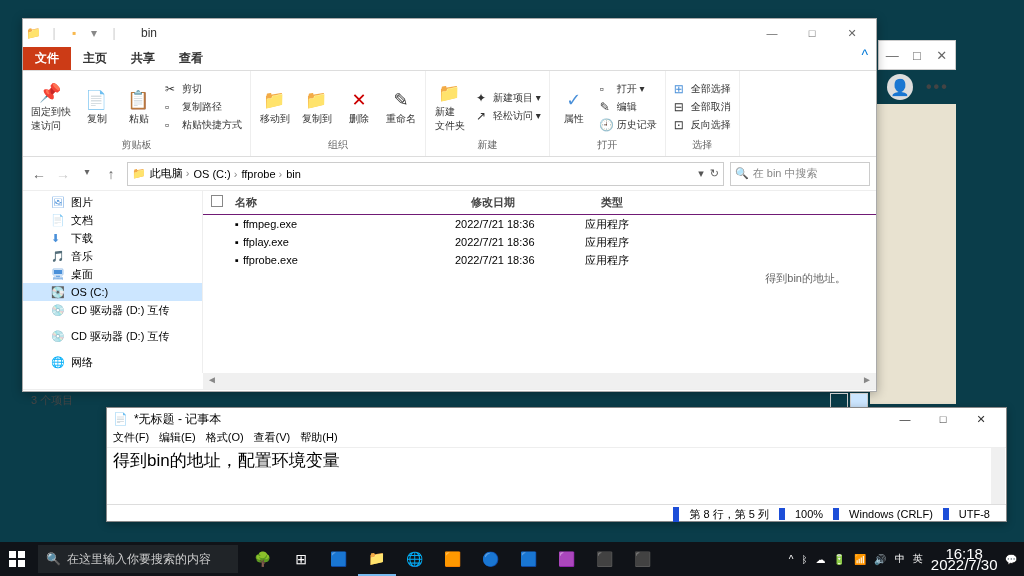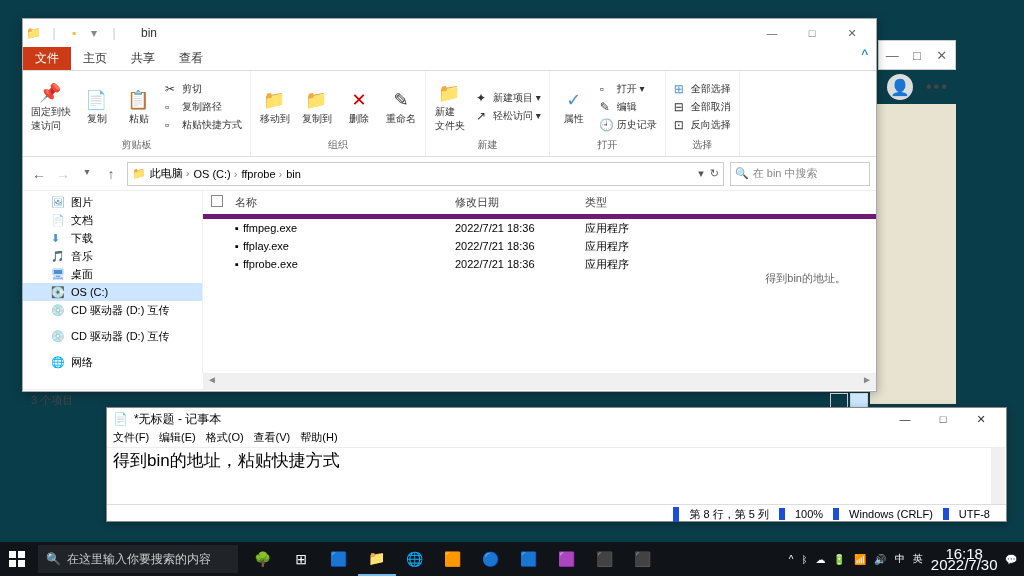--- a/index.html
+++ b/index.html
@@ -8,21 +8,21 @@
 
 .explorer { position: absolute; left: 22px; top: 18px; width: 855px; height: 374px; background: white; border: 1px solid #aaa; box-shadow: 0 2px 10px rgba(0,0,0,0.3); }
 .titlebar { height: 28px; background: white; display: flex; align-items: center; padding: 0 4px; font-size: 12px; }
 .titlebar .title-icons { display: flex; gap: 6px; align-items: center; }
 .titlebar .title-icons span { width: 14px; height: 14px; display: inline-flex; align-items: center; justify-content: center; }
 .titlebar .win-title { margin-left: 20px; color: #333; }
 .titlebar .win-controls { margin-left: auto; display: flex; }
 .titlebar .win-controls span { width: 40px; height: 24px; display: flex; align-items: center; justify-content: center; color: #666; font-size: 11px; }
 
 .tabs-row { height: 24px; display: flex; align-items: stretch; font-size: 12px; border-bottom: 1px solid #ddd; }
-.tab { padding: 4px 12px; display: flex; align-items: center; color: #333; }
+.tab { padding: 4px 12px; display: flex; align-items: center; color: #333; font-weight: bold; }
 .tab.active { background: #cc3b16; color: white; }
 .tabs-row .help { margin-left: auto; padding: 0 8px; color: #0078d7; font-size: 14px; }
 
 .ribbon { height: 86px; background: white; display: flex; border-bottom: 1px solid #ddd; }
 .ribbon-group { display: flex; flex-direction: column; border-right: 1px solid #eee; padding: 4px 6px; }
 .ribbon-group-body { display: flex; gap: 6px; flex: 1; }
 .ribbon-group-label { font-size: 10px; color: #666; text-align: center; margin-top: auto; }
 .ribbon-btn { display: flex; flex-direction: column; align-items: center; justify-content: center; font-size: 10px; color: #333; padding: 2px; min-width: 36px; }
 .ribbon-btn .icn { width: 24px; height: 24px; display: flex; align-items: center; justify-content: center; font-size: 18px; }
 .ribbon-small { font-size: 10px; color: #333; display: flex; align-items: center; gap: 3px; padding: 1px 2px; }
@@ -35,24 +35,24 @@
 .addr .crumb::after { content: " ›"; color: #888; }
 .addr .refresh { margin-left: auto; display:flex; gap:6px; color:#555; }
 .search-box { width: 140px; height: 24px; border: 1px solid #ccc; display: flex; align-items: center; font-size: 11px; color: #888; padding: 0 4px; gap:4px; }
 
 .body-area { display: flex; height: 182px; }
 .sidebar { width: 180px; border-right: 1px solid #eee; font-size: 11px; overflow: hidden; padding: 2px 0; }
 .side-item { padding: 2px 6px 2px 28px; display: flex; align-items: center; gap: 6px; height: 18px; }
 .side-item.selected { background: #cce6ff; }
 .side-item .icn { width: 14px; font-size: 11px; }
 .file-area { flex: 1; font-size: 11px; position: relative; }
-.col-headers { display: flex; border-bottom: 5px solid #701a75; padding: 4px 8px; color: #444; }
+.col-headers { display: flex; border-bottom: 1px solid #701a75; padding: 4px 8px; color: #444; font-weight: bold; }
 .col-headers .cb { width: 24px; }
 .col-headers .c-name { width: 220px; }
-.col-headers .c-date { width: 130px; }
+.col-headers .c-date { width: 130px; margin-left: 16px; }
 .col-headers .c-type { flex: 1; }
 .file-row { display: flex; padding: 2px 8px; align-items: center; height: 18px; }
 .file-row .cb { width: 24px; }
 .file-row .c-name { width: 220px; display:flex; gap:4px; align-items:center; }
 .file-row .c-date { width: 130px; }
 .file-row .c-type { flex: 1; }
 .file-area .hint { position: absolute; right: 30px; top: 80px; color: #666; font-size: 11px; }
 
 .statusbar { height: 22px; border-top: 1px solid #eee; display: flex; align-items: center; font-size: 11px; padding: 0 8px; color: #444; }
 .statusbar .views { margin-left: auto; display: flex; gap: 2px; }
@@ -376,21 +376,21 @@
     </div>
   </div>
   <div class="np-menu">
     <span>文件(F)</span>
     <span>编辑(E)</span>
     <span>格式(O)</span>
     <span>查看(V)</span>
     <span>帮助(H)</span>
   </div>
   <div class="np-body">
-    <div>得到bin的地址，粘贴快捷方式</div>
+    <div>得到bin的地址，配置环境变量</div>
   </div>
   <div class="np-scroll-v"></div>
   <div class="np-status">
     <span class="spacer"></span>
     <span class="seg">第 8 行，第 5 列</span>
     <span class="seg">100%</span>
     <span class="seg">Windows (CRLF)</span>
     <span class="seg">UTF-8</span>
   </div>
 </div>

